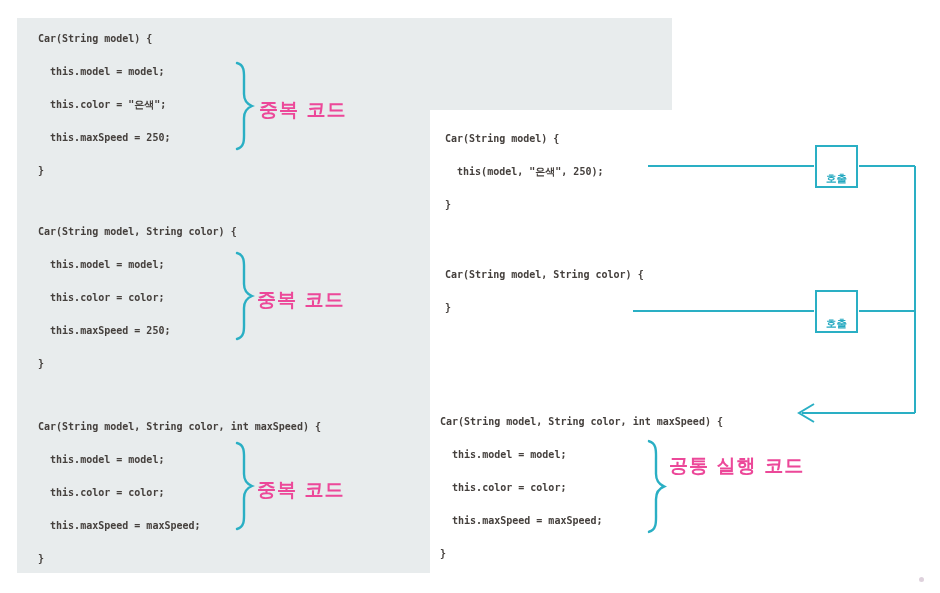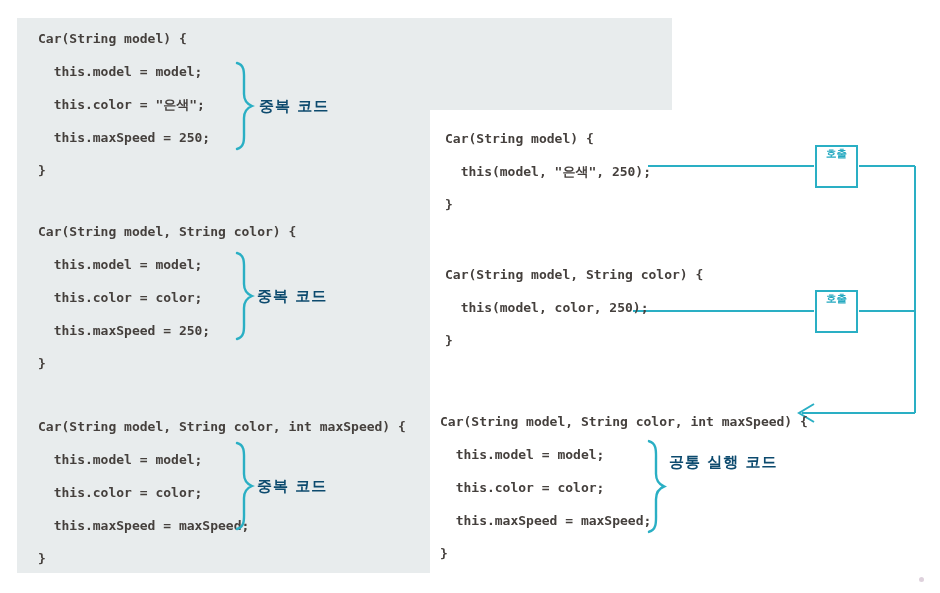--- a/index.html
+++ b/index.html
@@ -13,34 +13,34 @@
     background:#e8eced;
   }
   .white-panel {
     position:absolute; left:430px; top:110px; width:510px; height:470px;
     background:#ffffff;
   }
   .code-block { position:absolute; }
   .code-line {
     white-space:pre;
     font-family:"DejaVu Sans Mono", monospace;
-    font-size:13px; font-weight:bold;
+    font-size:10px; font-weight:bold;
     color:#45403d;
     height:33px; line-height:33px;
   }
   .hand-label {
     position:absolute;
     font-family:"DejaVu Sans", sans-serif;
-    font-size:15px; font-weight:bold;
-    color:#0c4a6e; letter-spacing:1px; white-space:nowrap;
+    font-size:19px; font-weight:bold;
+    color:#ec4899; letter-spacing:1px; white-space:nowrap;
   }
   .call-box {
     position:absolute; width:43px; height:43px;
     border:2px solid #2aafc4; background:#ffffff;
-    display:flex; align-items:flex-start; justify-content:center;
+    display:flex; align-items:flex-end; justify-content:center;
   }
   .call-box span {
     font-family:"DejaVu Sans", sans-serif;
     font-size:10.5px; font-weight:bold; color:#27aac1; white-space:nowrap;
   }
   svg.connectors, svg.brace { position:absolute; pointer-events:none; }
   .speck {
     position:absolute; left:919px; top:577px; width:5px; height:5px;
     border-radius:50%; background:#cdb9c9; opacity:.65;
   }
@@ -97,21 +97,20 @@
   <div class="hand-label" style="left:257px;top:477px">중복 코드</div>
 
   <div class="code-block" style="left:445px;top:122px">
     <div class="code-line">Car(String model) {</div>
     <div class="code-line">  this(model, "은색", 250);</div>
     <div class="code-line">}</div>
   </div>
 
   <div class="code-block" style="left:445px;top:258px">
     <div class="code-line">Car(String model, String color) {</div>
-    <div class="code-line">  this(model, color, 250);</div>
     <div class="code-line">}</div>
   </div>
 
   <div class="code-block" style="left:440px;top:405px">
     <div class="code-line">Car(String model, String color, int maxSpeed) {</div>
     <div class="code-line">  this.model = model;</div>
     <div class="code-line">  this.color = color;</div>
     <div class="code-line">  this.maxSpeed = maxSpeed;</div>
     <div class="code-line">}</div>
   </div>

